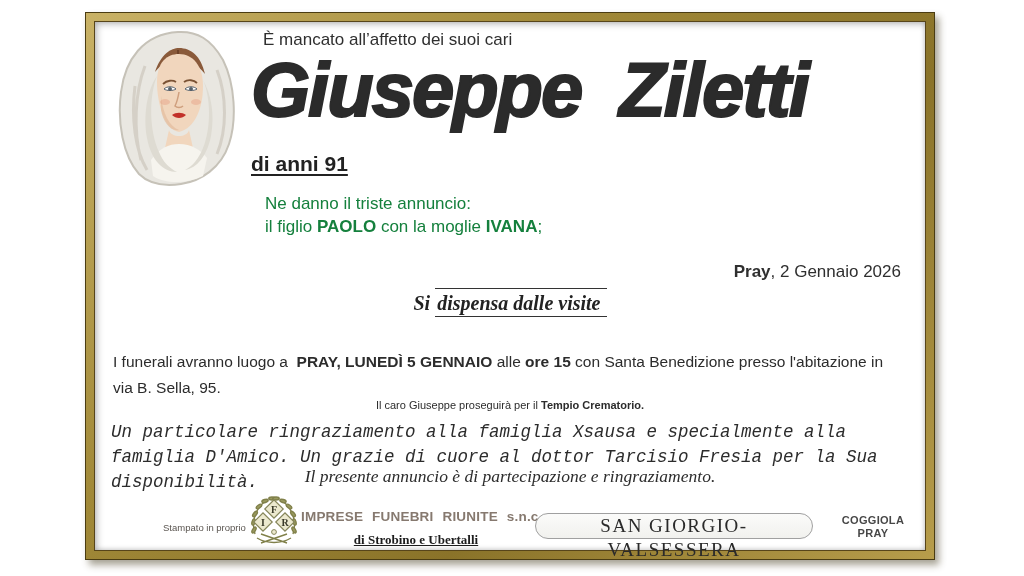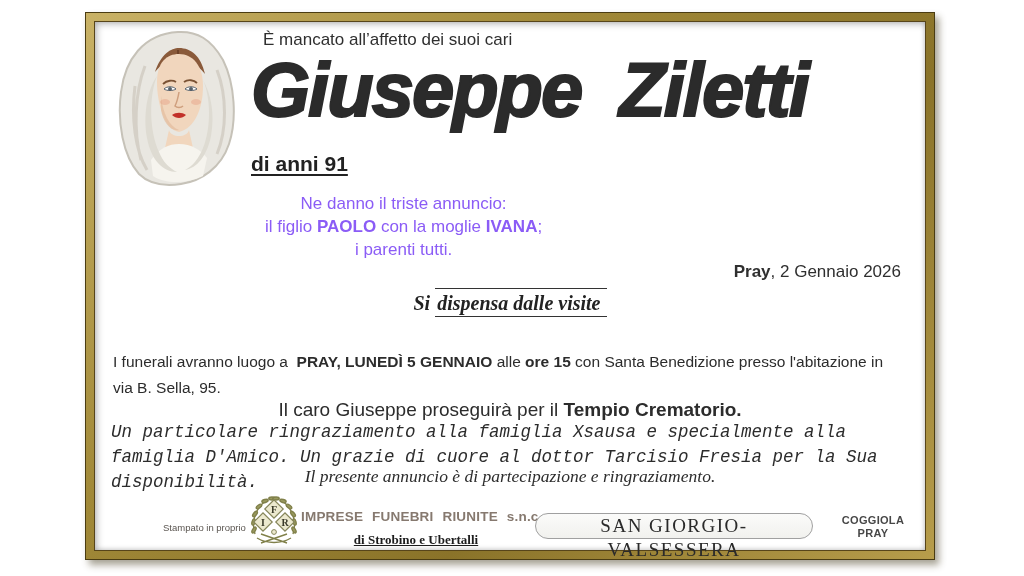--- a/index.html
+++ b/index.html
@@ -32,36 +32,36 @@
     letter-spacing:-2px;color:#2b2b2b;-webkit-text-stroke:2px #2b2b2b;
   }
   .name-last{margin-left:38px;}
 
   .age-line{
     left:156px;right:2px;top:130px;
     font-family:Liberation Sans, sans-serif;font-weight:bold;font-size:21px;
     text-decoration:underline;text-underline-offset:3px;color:#222;
   }
 
-  .annc{left:170px;top:170px;font-size:17px;line-height:23px;color:#8b5cf6;text-align:center;}
+  .annc{left:170px;top:170px;font-size:17px;line-height:23px;color:#15803d;}
 
   .dateline{right:24px;top:240px;font-size:17px;color:#2f2f2f;margin-left:6px;}
 
   .visit-note{
     left:0;right:0;top:266px;text-align:center;
     font-family:"Liberation Serif",serif;font-style:italic;font-weight:bold;
     font-size:20px;color:#222;
   }
   .visit-main{
     display:inline-block;border-top:1.5px solid #333;border-bottom:1.5px solid #333;
     padding:3px 6px 1px 2px;
   }
 
   .funeral{left:18px;right:22px;top:327px;font-size:15.5px;line-height:26px;white-space:pre-wrap;color:#2c2c2c;}
-  .cremat{left:0;right:0;top:377px;text-align:center;font-size:19px;color:#2c2c2c;}
+  .cremat{left:0;right:0;top:377px;text-align:center;font-size:11px;color:#2c2c2c;}
 
   .thanks{
     left:16px;right:14px;top:398px;
     font-family:Liberation Mono, monospace;font-style:italic;font-size:17.5px;line-height:25px;color:#2c2c2c;
   }
   .closing{
     left:0;right:0;top:444px;text-align:center;
     font-family:"Liberation Serif",serif;font-style:italic;font-size:17.5px;color:#2c2c2c;
   }
 
@@ -132,21 +132,20 @@
 
     <div class="abs name-row">
       <span>Giuseppe</span><span class="name-last">Ziletti</span>
     </div>
 
     <div class="abs age-line">di anni 91</div>
 
     <div class="abs annc">
       <div><span>Ne danno il triste annuncio:</span></div>
       <div><span>il figlio </span><span class="seg-b">PAOLO</span><span> con la moglie </span><span class="seg-b">IVANA</span><span>;</span></div>
-      <div><span>i parenti tutti.</span></div>
     </div>
 
     <div class="abs dateline"><span class="seg-b">Pray</span><span>, 2 Gennaio 2026</span></div>
 
     <div class="abs visit-note">
       <span>Si </span><span class="visit-main">dispensa dalle visite</span>
     </div>
 
     <div class="abs funeral"><span>I funerali avranno luogo a  </span><span class="seg-b">PRAY, LUNEDÌ 5 GENNAIO</span><span> alle </span><span class="seg-b">ore 15</span><span> con Santa Benedizione presso l'abitazione in via B. Sella, 95.</span></div>
 

